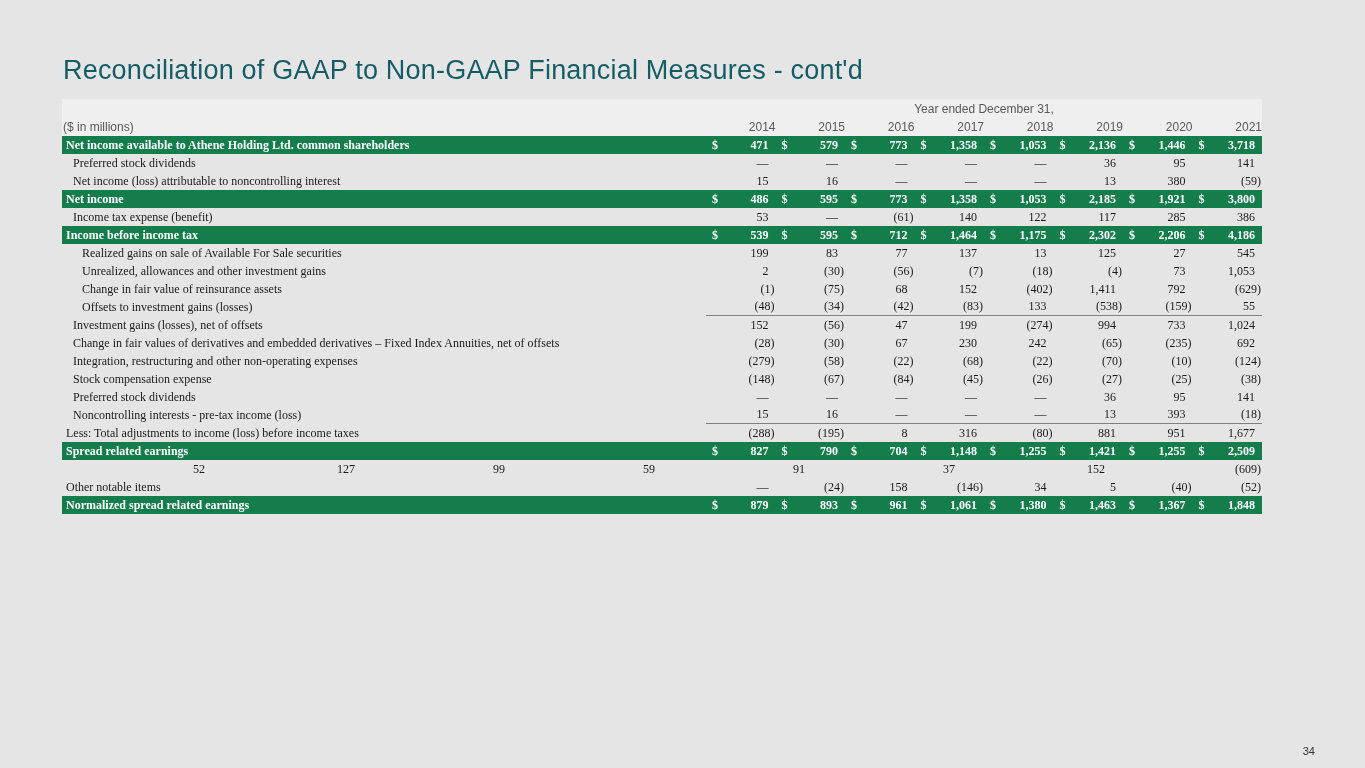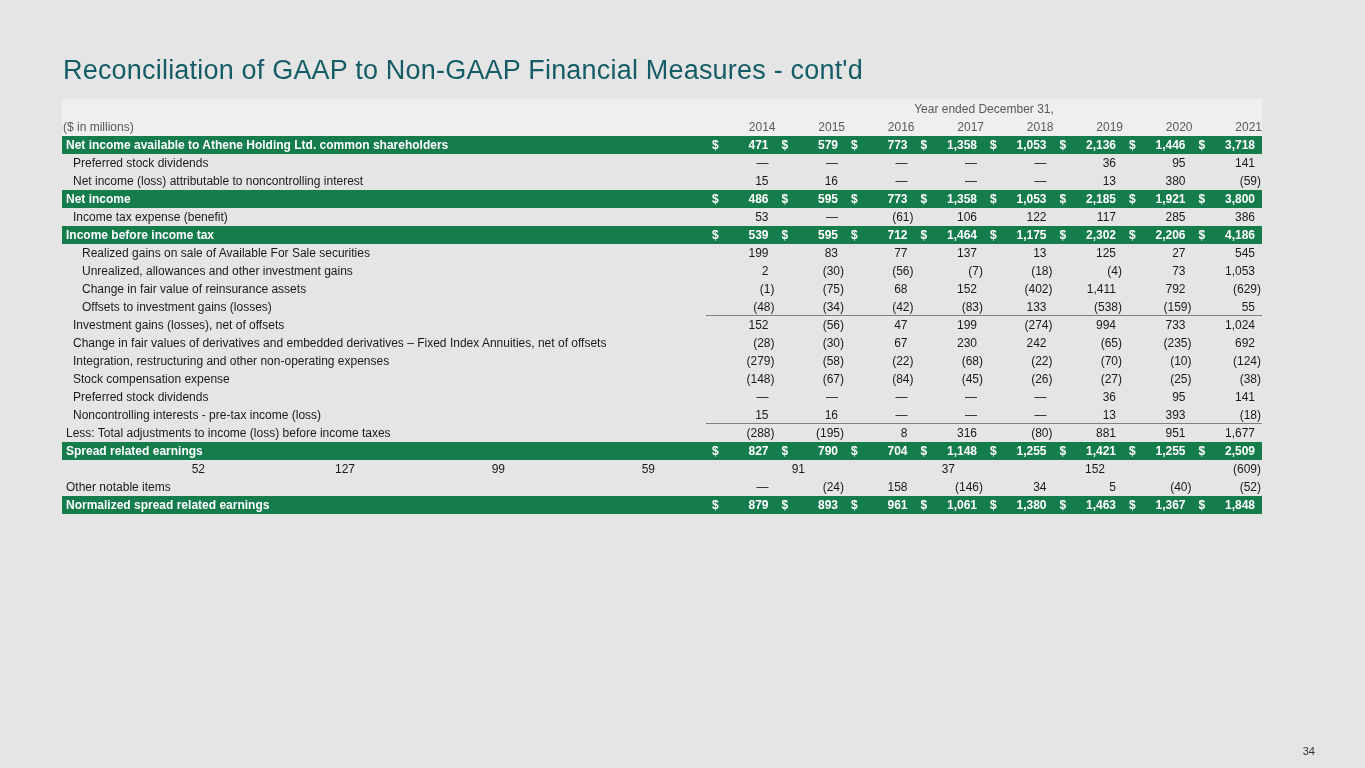--- a/index.html
+++ b/index.html
@@ -66,20 +66,21 @@
     grid-template-columns: repeat(8, 1fr);
   }
   .year {
     text-align: right;
   }
   
   .row {
     display: flex;
     height: 18px;
     align-items: center;
+    font-family: Liberation Serif, serif;
   }
   .row .lab {
     width: 644px;
     box-sizing: border-box;
     white-space: nowrap;
     overflow: hidden;
   }
   .ind0 { padding-left: 4px; }
   .ind1 { padding-left: 11px; }
   .ind2 { padding-left: 20px; }
@@ -292,21 +293,21 @@
             <div class="cell">
               <span class="val">53</span>
             </div>
             <div class="cell">
               <span class="val">—</span>
             </div>
             <div class="cell">
               <span class="val paren">(61)</span>
             </div>
             <div class="cell">
-              <span class="val">106</span>
+              <span class="val">140</span>
             </div>
             <div class="cell">
               <span class="val">122</span>
             </div>
             <div class="cell">
               <span class="val">117</span>
             </div>
             <div class="cell">
               <span class="val">285</span>
             </div>

